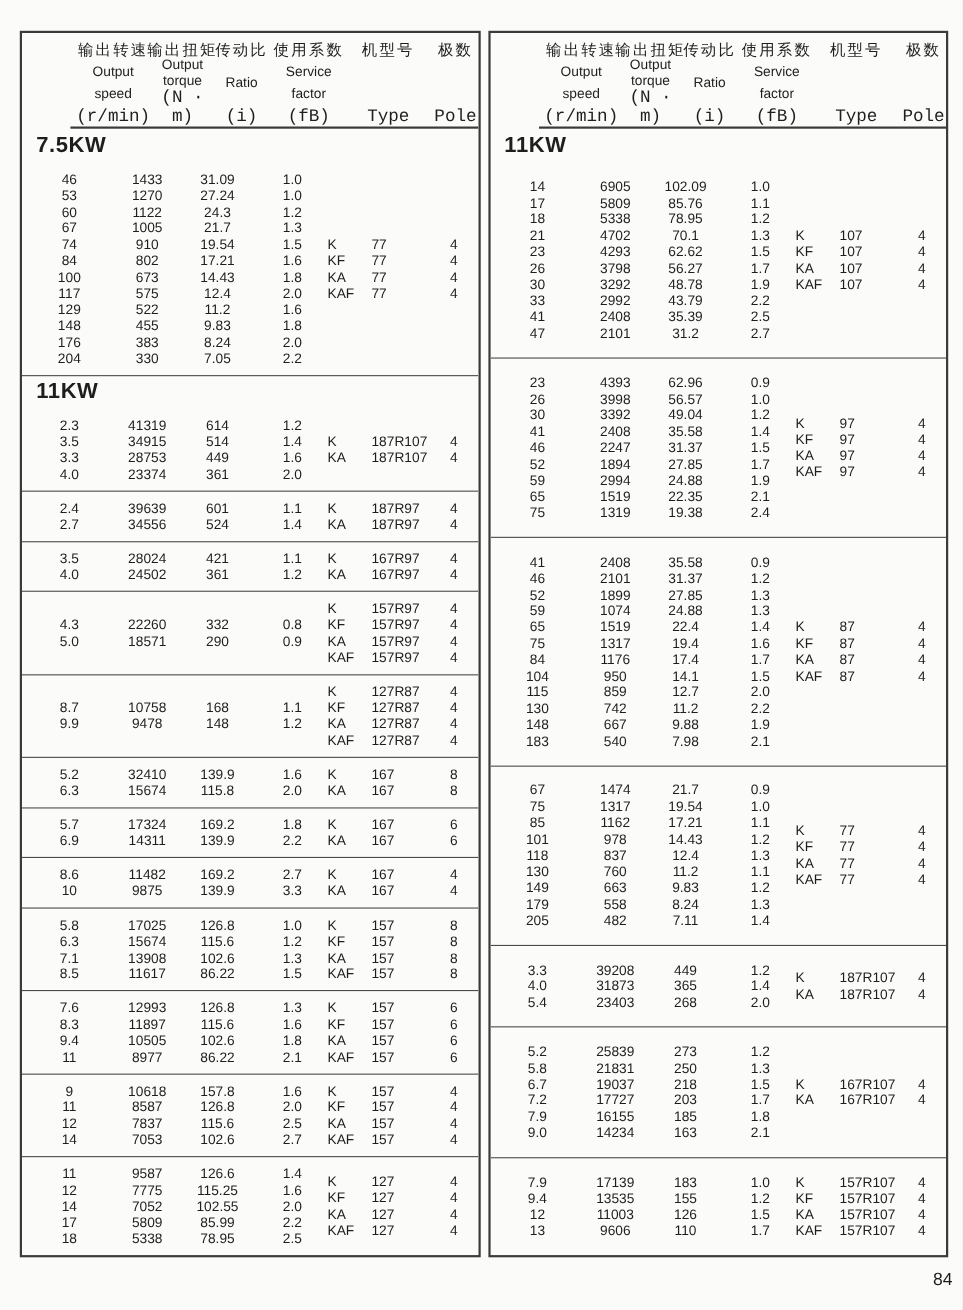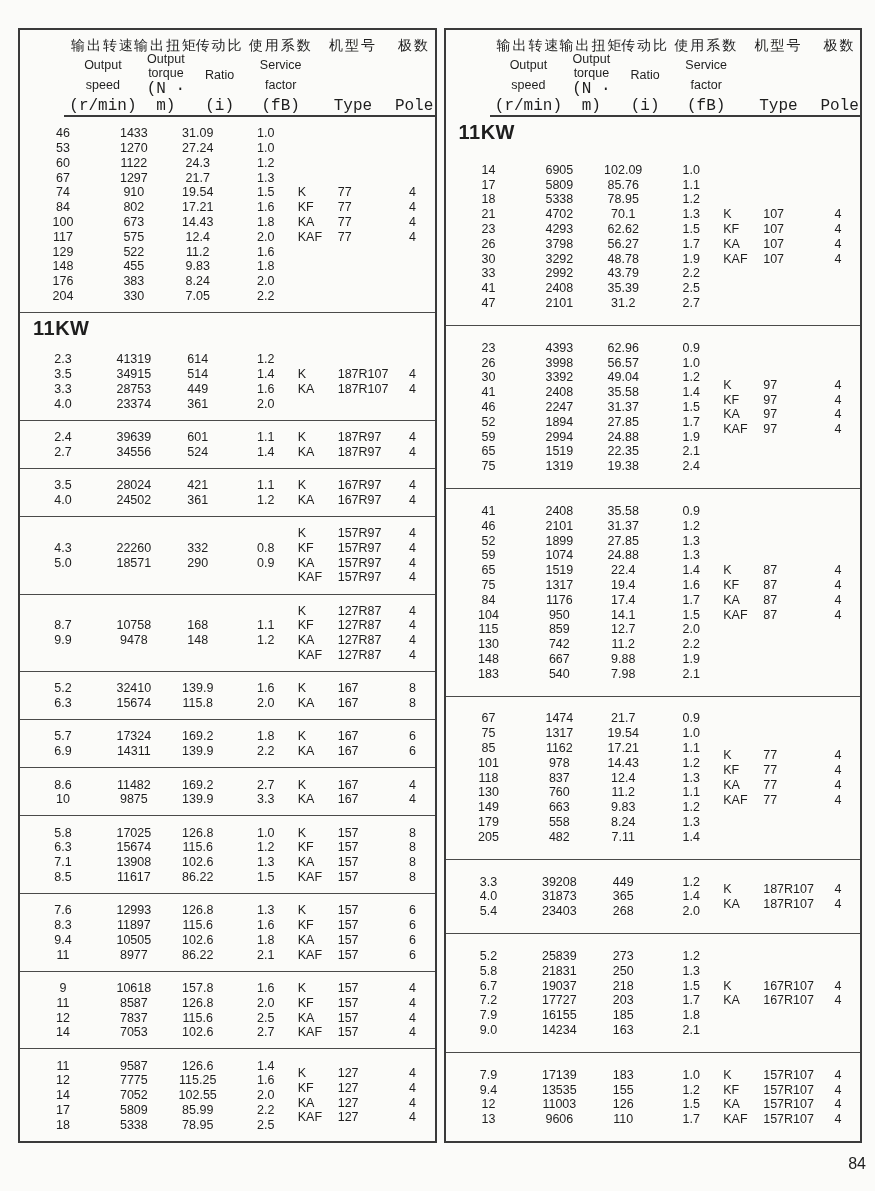--- a/index.html
+++ b/index.html
@@ -125,20 +125,21 @@
           <div class="hcell">
             <div class="hzh">机型号</div>
             <div class="hunit">Type</div>
           </div>
           <div class="hcell">
             <div class="hzh">极数</div>
             <div class="hunit">Pole</div>
           </div>
         </div>
         <div class="tbl-body">
+          <div class="sec-title">7.5KW</div>
           <div class="block">
             <div class="rows">
               <div class="row">
                 <div class="cell">46</div>
                 <div class="cell">1433</div>
                 <div class="cell">31.09</div>
                 <div class="cell">1.0</div>
               </div>
               <div class="row">
                 <div class="cell">53</div>
@@ -147,21 +148,21 @@
                 <div class="cell">1.0</div>
               </div>
               <div class="row">
                 <div class="cell">60</div>
                 <div class="cell">1122</div>
                 <div class="cell">24.3</div>
                 <div class="cell">1.2</div>
               </div>
               <div class="row">
                 <div class="cell">67</div>
-                <div class="cell">1297</div>
+                <div class="cell">1005</div>
                 <div class="cell">21.7</div>
                 <div class="cell">1.3</div>
               </div>
               <div class="row">
                 <div class="cell">74</div>
                 <div class="cell">910</div>
                 <div class="cell">19.54</div>
                 <div class="cell">1.5</div>
               </div>
               <div class="row">

